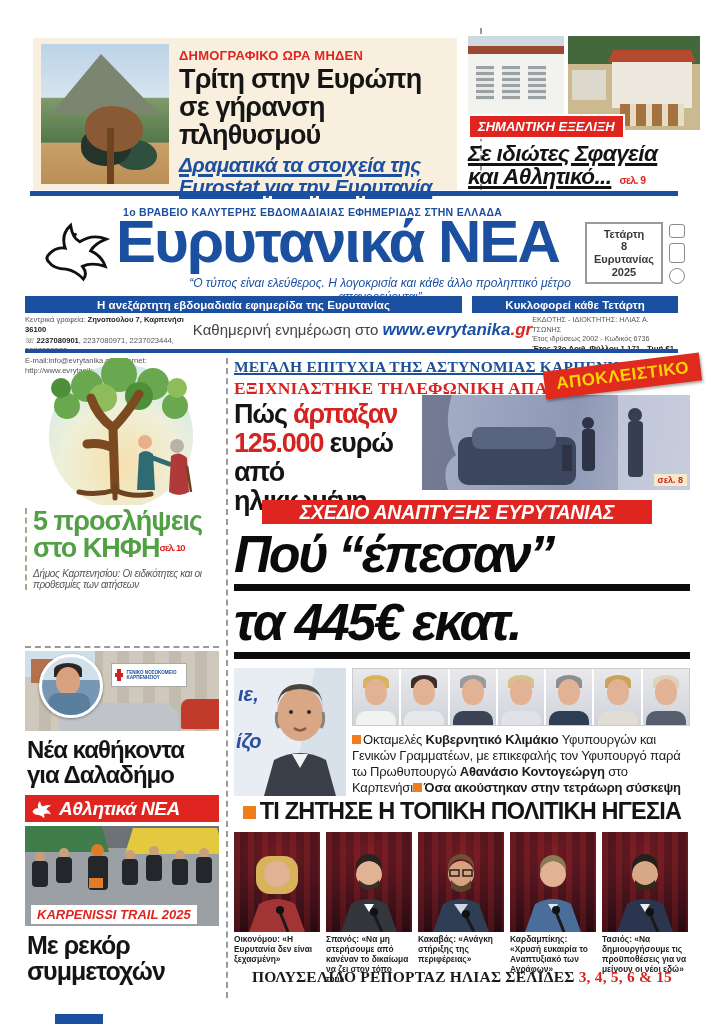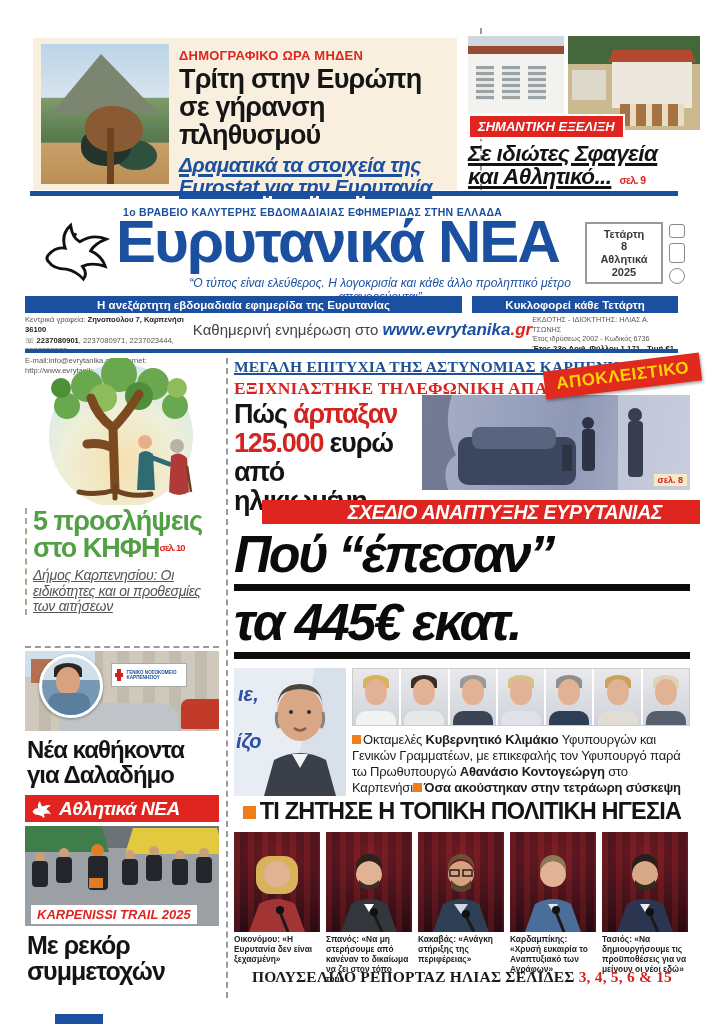--- a/index.html
+++ b/index.html
@@ -62,21 +62,21 @@
   .info-right{width:172px;font-size:7.2px;color:#555;line-height:1.35;}
   .info-right .bold-line{font-size:7.8px;font-weight:bold;color:#222;}
   
   .main{left:25px;top:358px;width:665px;height:662px;}
   .col-divider{left:201px;top:0;height:640px;border-left:2px dashed #9a9a9a;}
   
   .tree{left:2px;top:0;width:188px;height:147px;}
   .kifi{left:0;top:150px;width:194px;padding-left:6px;box-sizing:border-box;border-left:2px dashed #9ab08a;}
   .kifi-h{color:#52a044;font-weight:900;font-size:27px;line-height:1.0;letter-spacing:-1px;}
   .kifi-pg{font-size:9.5px;vertical-align:6px;margin-left:0;}
-  .kifi-sub{margin-top:6px;color:#555;font-style:italic;font-size:14px;line-height:1.12;letter-spacing:-.3px;text-decoration:underline;}
+  .kifi-sub{margin-top:6px;color:#555;font-style:italic;font-size:10px;line-height:1.12;letter-spacing:-.3px;}
   .kifi-hr{left:0;top:288px;width:194px;border-top:2px dashed #9a9a9a;}
   .hosp{left:0;top:293px;width:194px;height:80px;overflow:hidden;background:
         repeating-linear-gradient(90deg,#cfc9bd 0 14px,#c2bbae 14px 26px),#cfc9bd;}
   .hosp .sky{position:absolute;left:0;top:0;width:70px;height:26px;background:#cfe0ea;}
   .hosp .far{position:absolute;left:6px;top:8px;width:46px;height:24px;background:#b5714f;}
   .hosp .sign{position:absolute;left:86px;top:12px;width:74px;height:22px;background:#fff;border:1px solid #aaa;display:flex;align-items:center;}
   .hosp .cross{width:12px;height:12px;margin:0 3px;background:
         linear-gradient(#c22 0 0) center/12px 4px no-repeat,
         linear-gradient(#c22 0 0) center/4px 12px no-repeat;}
   .hosp .signtext{color:#1b4fa0;font-size:4.6px;font-weight:bold;line-height:1.1;}
@@ -107,21 +107,21 @@
              text-decoration:underline;text-decoration-thickness:2px;}
   .kick-red{left:0;top:20px;color:#d42320;font-weight:bold;font-size:17.5px;letter-spacing:.2px;}
   .excl{left:310px;top:4px;background:#e02a1e;color:#ffd400;font-weight:900;font-size:17px;letter-spacing:.5px;
         padding:4px 12px;transform:rotate(-7deg);box-shadow:1px 2px 3px rgba(0,0,0,.35);z-index:5;}
   .storyA-h{left:0;top:42px;width:188px;font-weight:700;font-size:27px;line-height:1.07;letter-spacing:-1.2px;color:#141414;}
   .storyA-h .r{color:#d42320;}
   .cctv{left:188px;top:37px;width:268px;height:95px;overflow:hidden;background:linear-gradient(100deg,#a8b0c8 0%,#8e98b5 55%,#b8bdd0 100%);}
   .cctv svg{position:absolute;inset:0;width:100%;height:100%;filter:blur(.4px);}
   .cctv .pg{position:absolute;right:3px;bottom:4px;background:#f5e9c8;color:#c22;font-weight:bold;font-size:9px;padding:1px 4px;}
   .dev-bar{left:28px;top:142px;width:390px;height:24px;background:#e02520;color:#fff;font-weight:900;font-style:italic;
-           font-size:19.5px;display:flex;align-items:center;justify-content:center;letter-spacing:-.3px;padding-left:48px;}
+           font-size:19.5px;display:flex;align-items:center;justify-content:center;letter-spacing:-.3px;}
   .dev-h1{left:0;top:170px;width:456px;}
   .dev-h2{left:0;top:238px;width:456px;}
   .dev-h{color:#0b0b0b;font-weight:900;font-style:italic;font-size:52px;line-height:1.0;letter-spacing:-2.5px;
          border-bottom:7px solid #0b0b0b;padding-bottom:4px;}
   .band{left:0;top:310px;width:456px;height:128px;}
   .kont{position:absolute;left:0;top:0;width:112px;height:128px;overflow:hidden;background:linear-gradient(100deg,#e8edf3 0 60%,#d8e0ea 60% 100%);}
   .kont .frag{position:absolute;color:#2b4fa0;font-weight:900;font-style:italic;font-size:20px;}
   .band-right{position:absolute;left:118px;top:0;width:338px;}
   .hstrip{display:flex;gap:2px;height:58px;border:1px solid #ccc;box-sizing:border-box;}
   .hcell{flex:1;position:relative;overflow:hidden;background:linear-gradient(#e9e9ec,#cfd3da);}
@@ -202,21 +202,21 @@
   <svg class="abs dove-logo" viewBox="0 0 90 70">
     <path d="M14,40 Q22,31 32,33 Q27,18 38,8 Q40,22 48,26 Q62,17 77,23 Q64,28 60,36 Q72,41 76,53 Q61,48 51,53 Q57,61 52,67 Q44,58 33,56 Q19,56 14,48 Q10,44 14,40 Z" fill="#fff" stroke="#111" stroke-width="3.2"></path>
     <circle cx="43" cy="18" r="1.8" fill="#111"></circle>
   </svg>
   <div class="abs mh-award">1ο ΒΡΑΒΕΙΟ ΚΑΛΥΤΕΡΗΣ ΕΒΔΟΜΑΔΙΑΙΑΣ ΕΦΗΜΕΡΙΔΑΣ ΣΤΗΝ ΕΛΛΑΔΑ</div>
   <div class="abs mh-title">Ευρυτανικά ΝΕΑ</div>
   <div class="abs mh-motto">“Ο τύπος είναι ελεύθερος. Η λογοκρισία και κάθε άλλο προληπτικό μέτρο απαγορεύονται”</div>
   <div class="abs datebox">
     <div>Τετάρτη</div>
     <div>8</div>
-    <div>Αθλητικά</div>
+    <div>Ευρυτανίας</div>
     <div>2025</div>
   </div>
   <div class="abs stamps">
     <div class="stamp sq"></div>
       <div class="stamp sq" style="height:18px;"></div>
       <div class="stamp"></div>
   </div>
 
   <div class="abs blue-bar">
     <div class="bb-left">Η ανεξάρτητη εβδομαδιαία εφημερίδα της Ευρυτανίας</div>

